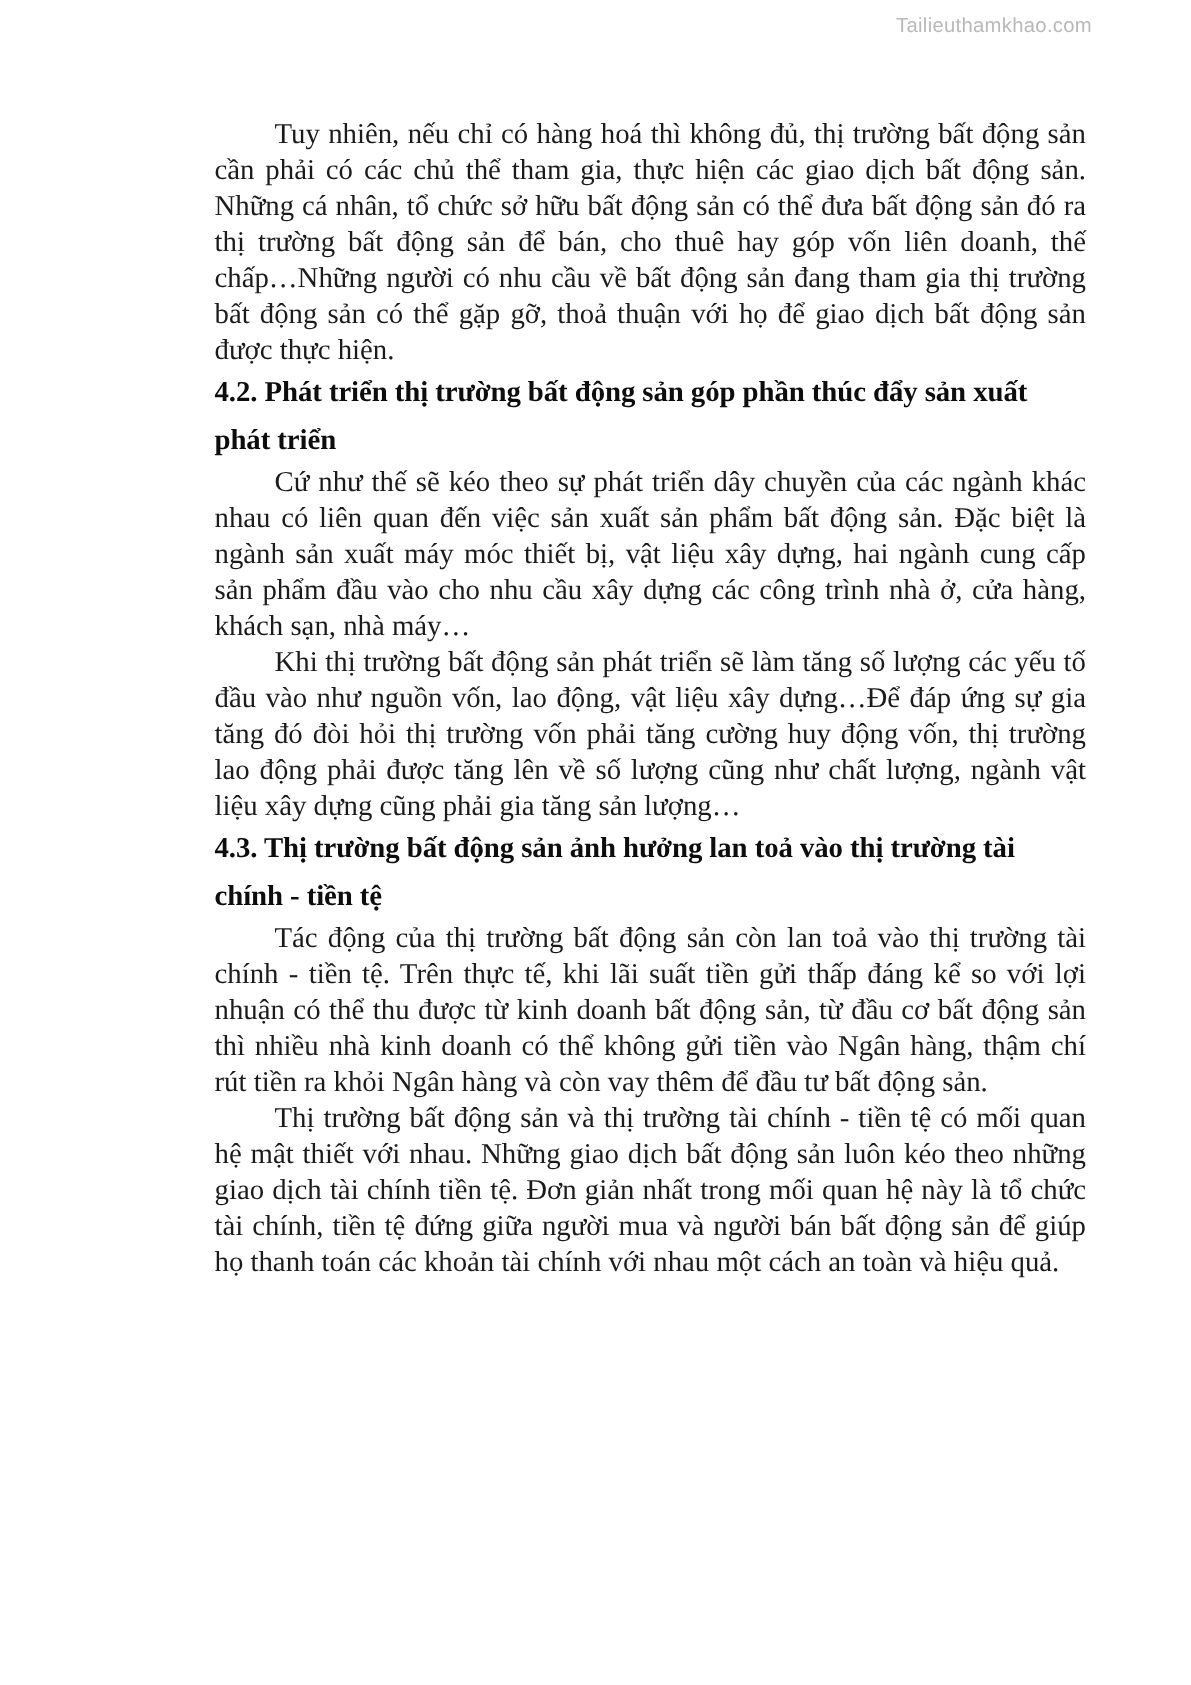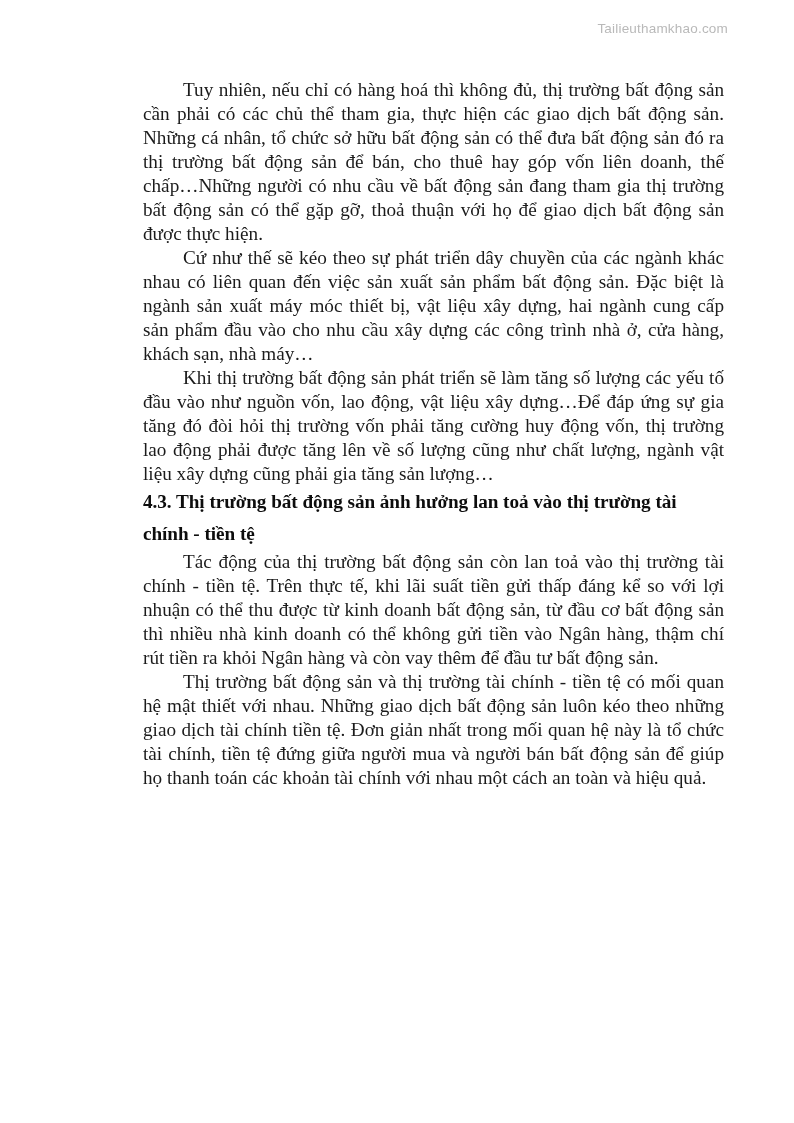--- a/index.html
+++ b/index.html
@@ -10,21 +10,21 @@
   .page {
     position: relative;
     width: 794px;
     height: 1123px;
     background: #ffffff;
     overflow: hidden;
     box-sizing: border-box;
   }
   .watermark {
     position: absolute;
-    top: 21px;
+    top: 9px;
     right: 66px;
     font-family: "Liberation Sans", sans-serif;
     font-size: 13.5px;
     letter-spacing: 0.2px;
     color: #b9b9b9;
     white-space: nowrap;
     user-select: none;
   }
   .content {
     position: absolute;
@@ -63,20 +63,21 @@
 <body>
 
 <div class="page">
 
   <div class="watermark">Tailieuthamkhao.com</div>
 
   <div class="content">
 
     <p class="body-par last-line-justify">Tuy nhiên, nếu chỉ có hàng hoá thì không đủ, thị trường bất động sản cần phải có các chủ thể tham gia, thực hiện các giao dịch bất động sản. Những cá nhân, tổ chức sở hữu bất động sản có thể đưa bất động sản đó ra thị trường bất động sản để bán, cho thuê hay góp vốn liên doanh, thế chấp…Những người có nhu cầu về bất động sản đang tham gia thị trường bất động sản có thể gặp gỡ, thoả thuận với họ để giao dịch bất động sản được thực hiện.</p>
 
+    <h2 class="heading">4.2. Phát triển thị trường bất động sản góp phần thúc đẩy sản xuất phát triển</h2>
 
     <p class="body-par last-line-justify">Cứ như thế sẽ kéo theo sự phát triển dây chuyền của các ngành khác nhau có liên quan đến việc sản xuất sản phẩm bất động sản. Đặc biệt là ngành sản xuất máy móc thiết bị, vật liệu xây dựng, hai ngành cung cấp sản phẩm đầu vào cho nhu cầu xây dựng các công trình nhà ở, cửa hàng, khách sạn, nhà máy…</p>
 
     <p class="body-par last-line-justify">Khi thị trường bất động sản phát triển sẽ làm tăng số lượng các yếu tố đầu vào như nguồn vốn, lao động, vật liệu xây dựng…Để đáp ứng sự gia tăng đó đòi hỏi thị trường vốn phải tăng cường huy động vốn, thị trường lao động phải được tăng lên về số lượng cũng như chất lượng, ngành vật liệu xây dựng cũng phải gia tăng sản lượng…</p>
 
     <h2 class="heading">4.3. Thị trường bất động sản ảnh hưởng lan toả vào thị trường tài chính - tiền tệ</h2>
 
     <p class="body-par last-line-justify">Tác động của thị trường bất động sản còn lan toả vào thị trường tài chính - tiền tệ. Trên thực tế, khi lãi suất tiền gửi thấp đáng kể so với lợi nhuận có thể thu được từ kinh doanh bất động sản, từ đầu cơ bất động sản thì nhiều nhà kinh doanh có thể không gửi tiền vào Ngân hàng, thậm chí rút tiền ra khỏi Ngân hàng và còn vay thêm để đầu tư bất động sản.</p>
 
     <p class="body-par last-line-justify">Thị trường bất động sản và thị trường tài chính - tiền tệ có mối quan hệ mật thiết với nhau. Những giao dịch bất động sản luôn kéo theo những giao dịch tài chính tiền tệ. Đơn giản nhất trong mối quan hệ này là tổ chức tài chính, tiền tệ đứng giữa người mua và người bán bất động sản để giúp họ thanh toán các khoản tài chính với nhau một cách an toàn và hiệu quả.</p>

